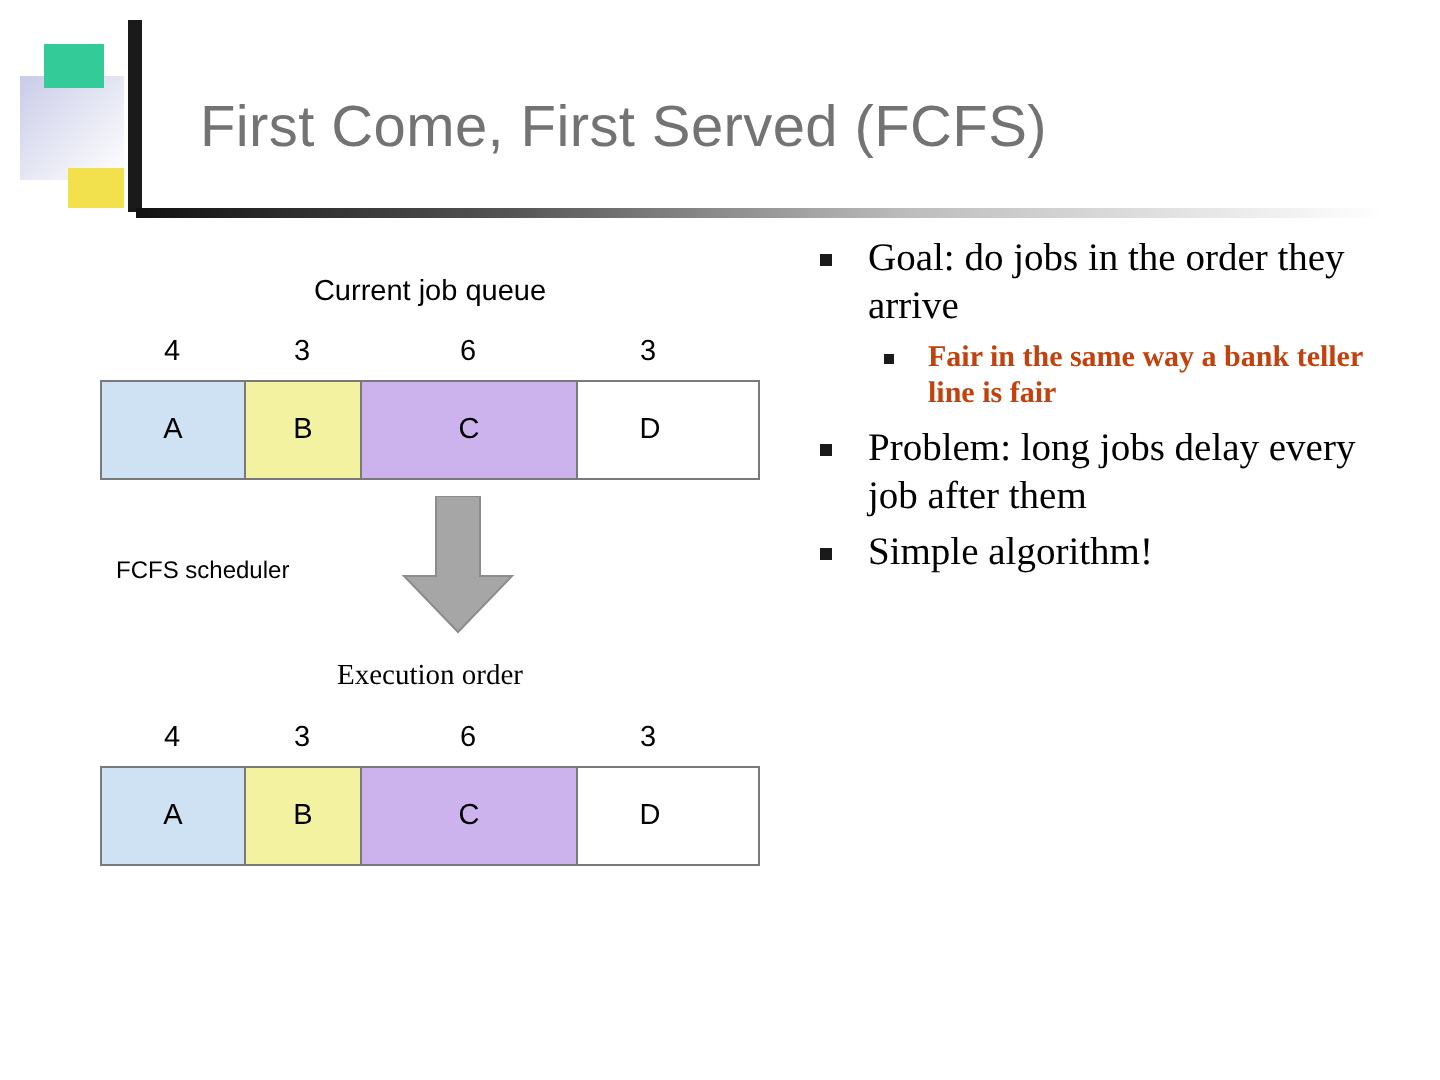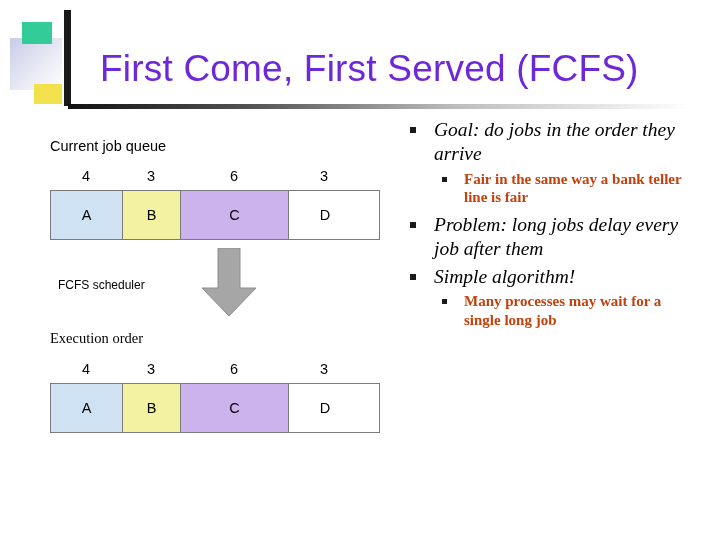--- a/index.html
+++ b/index.html
@@ -59,41 +59,42 @@
     height: 96px;
     background: #1a1a1a;
   }
 
   
   .title {
     position: absolute;
     left: 100px;
     top: 48px;
     width: 600px;
-    font-size: 37px;
-    color: #6d28d9;
+    font-size: 29px;
+    color: #737373;
     letter-spacing: 0.2px;
   }
   .title-rule {
     position: absolute;
     left: 68px;
     top: 104px;
     width: 624px;
     height: 5px;
     background: linear-gradient(to right, #111111 0%, #555555 30%, #bdbdbd 62%, #ffffff 100%);
   }
 
   
   .left-col {
     position: absolute;
     left: 50px;
     top: 126px;
     width: 330px;
   }
   .caption {
+    text-align: center;
     font-size: 14.5px;
     color: #000000;
   }
   .cap-queue { margin-top: 12px; }
 
   .numrow {
     display: flex;
     margin-top: 14px;
   }
   .numrow .cell {
@@ -158,21 +159,20 @@
     width: 300px;
   }
   .b1 {
     position: relative;
     padding-left: 34px;
     margin-bottom: 4px;
     font-family: "Liberation Serif", serif;
     font-size: 19.5px;
     line-height: 1.22;
     color: #000;
-    font-style: italic;
   }
   .b1 .mk {
     position: absolute;
     left: 10px;
     top: 9px;
     width: 6px;
     height: 6px;
     background: #1a1a1a;
   }
   .b2 {
@@ -264,19 +264,15 @@
       <span>Fair in the same way a bank teller line is fair</span>
     </div>
     <div class="b1">
       <span class="mk"></span>
       <span>Problem: long jobs delay every job after them</span>
     </div>
     <div class="b1">
       <span class="mk"></span>
       <span>Simple algorithm!</span>
     </div>
-    <div class="b2">
-      <span class="mk"></span>
-      <span>Many processes may wait for a single long job</span>
-    </div>
   </div>
 
 </div>
 
 </body></html>

